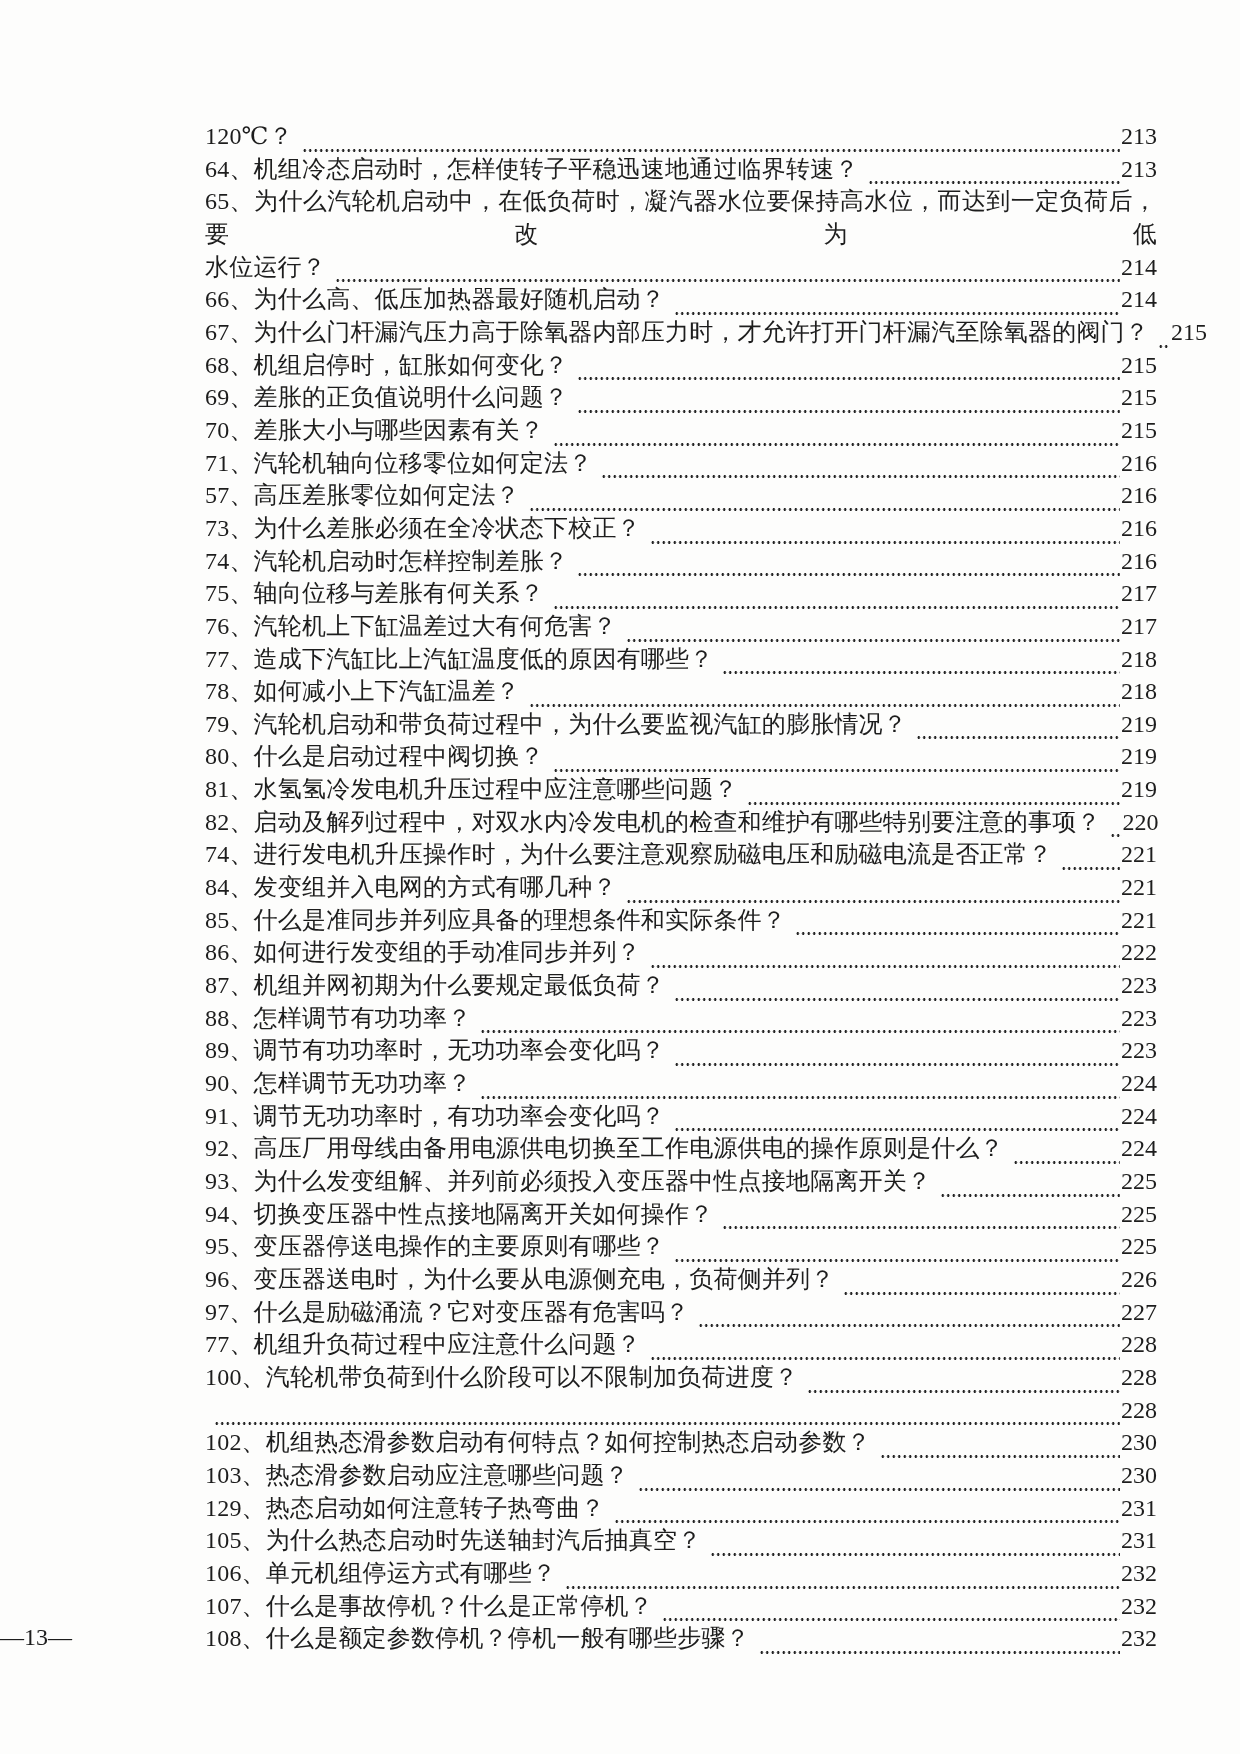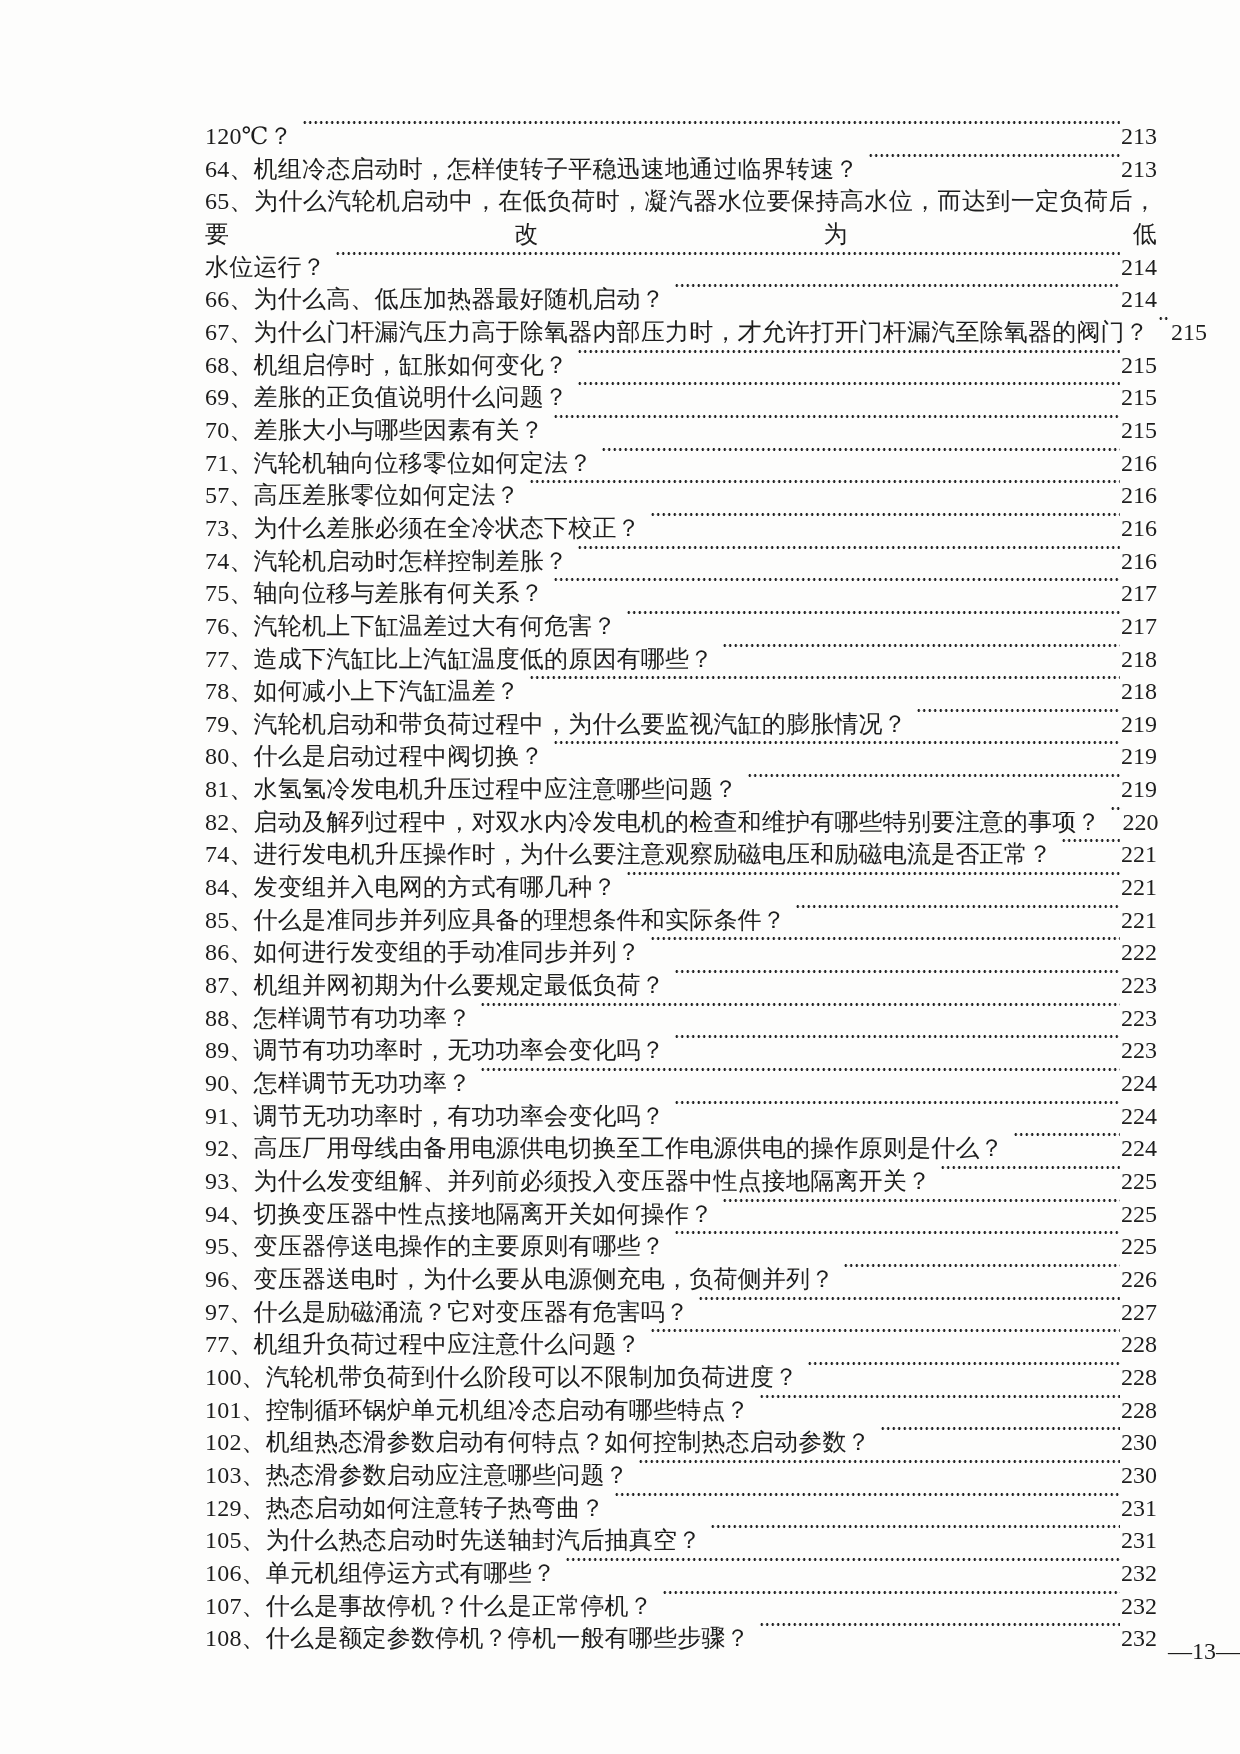--- a/index.html
+++ b/index.html
@@ -20,21 +20,21 @@
     inset: 0;
   }
   .toc {
     position: absolute;
     left: 205px;
     top: 120px;
     width: 952px;
   }
   .row {
     display: flex;
-    align-items: flex-start;
+    align-items: flex-end;
     font-size: 24px;
     line-height: 32.65px;
     white-space: nowrap;
   }
   .row .t {
     flex: 0 1 auto;
     letter-spacing: 0.2px;
   }
   
   .row.fill .t {
@@ -54,24 +54,23 @@
     background-position: 0 100%;
   }
   .pg {
     flex: 0 0 auto;
   }
   .footer {
     position: absolute;
     top: 1621px;
     left: 0;
     width: 1240px;
-    text-align: right;
+    text-align: left;
     font-size: 24px;
     line-height: 32px;
-    margin-top: 14px;
   }
 </style>
 </head>
 <body>
 
 <div class="page">
   <div class="toc" id="toc">
       <div class="row">
     <span class="t">120℃？</span>
     <span class="leader"></span>
@@ -255,21 +254,20 @@
     <span class="t">77、机组升负荷过程中应注意什么问题？</span>
     <span class="leader"></span>
     <span class="pg">228</span>
   </div>
       <div class="row">
     <span class="t">100、汽轮机带负荷到什么阶段可以不限制加负荷进度？</span>
     <span class="leader"></span>
     <span class="pg">228</span>
   </div>
       <div class="row">
-    <span class="t">101、控制循环锅炉单元机组冷态启动有哪些特点？</span>
     <span class="leader"></span>
     <span class="pg">228</span>
   </div>
       <div class="row">
     <span class="t">102、机组热态滑参数启动有何特点？如何控制热态启动参数？</span>
     <span class="leader"></span>
     <span class="pg">230</span>
   </div>
       <div class="row">
     <span class="t">103、热态滑参数启动应注意哪些问题？</span>

